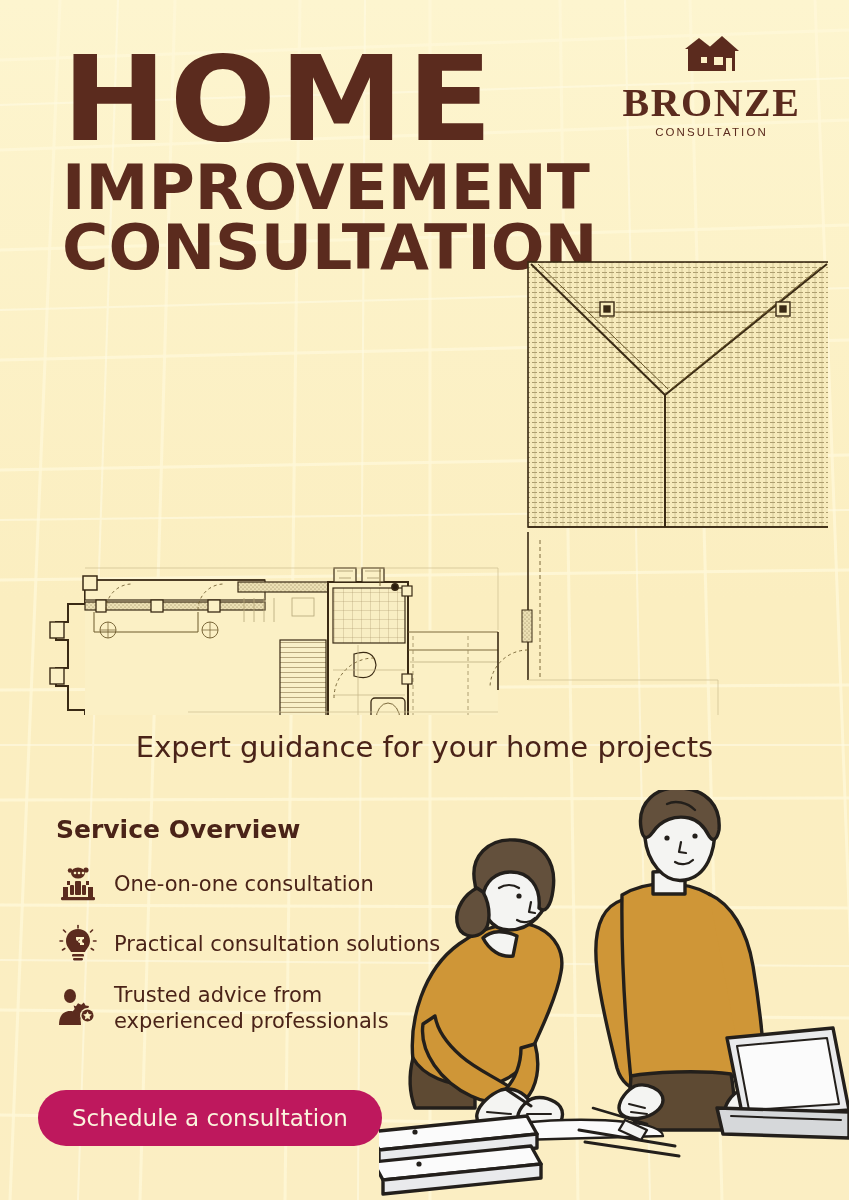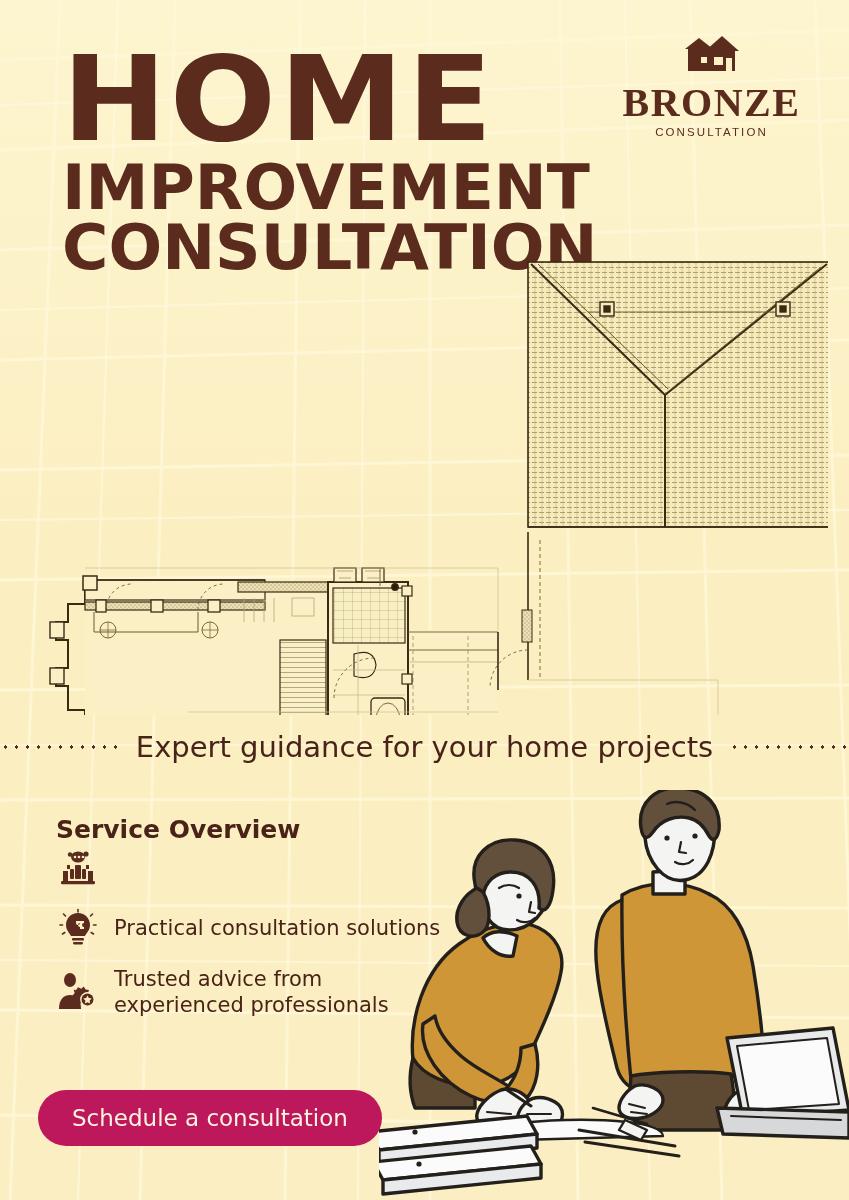--- a/index.html
+++ b/index.html
@@ -111,20 +111,21 @@
   
   .tagline-row {
     position: absolute;
     left: 0;
     right: 0;
     top: 727px;
     height: 40px;
     display: flex;
     align-items: center;
     gap: 0;
+    flex-direction: column;
   }
   .dots {
     flex: 1;
     height: 4px;
     background-image: radial-gradient(circle, #5b2b1e 1.6px, rgba(0,0,0,0) 1.8px);
     background-size: 11px 4px;
     background-repeat: repeat-x;
     background-position: left center;
   }
   .dots.left { margin-right: 16px; }
@@ -141,21 +142,21 @@
     position: absolute;
     left: 56px;
     top: 815px;
     width: 420px;
   }
   .service-title {
     font-size: 25px;
     font-weight: bold;
     color: #4a2318;
     font-family: "DejaVu Sans", sans-serif;
-    margin-bottom: 2px;
+    margin-bottom: 18px;
   }
   .feature {
     display: flex;
     align-items: center;
     gap: 14px;
     margin-bottom: 16px;
   }
   .feature-icon {
     flex: 0 0 44px;
     width: 44px;
@@ -528,20 +529,21 @@
             <rect x="12" y="21" width="4" height="10" rx="1"></rect>
             <rect x="24" y="21" width="4" height="10" rx="1"></rect>
             <path d="M5,23 h5 v12 h-5 z"></path>
             <path d="M30,23 h5 v12 h-5 z"></path>
             <rect x="3" y="33" width="34" height="3.2" rx="1.2"></rect>
             <rect x="9" y="17" width="3" height="4"></rect>
             <rect x="28" y="17" width="3" height="4"></rect>
           </g>
         </svg>
       </span>
+      <span class="feature-text">One-on-one consultation</span>
     </div>
 
     <div class="feature">
       <span class="feature-icon">
         <svg width="40" height="40" viewBox="0 0 40 40">
           <g fill="#5b2b1e">
             <path d="M20,5 C27,5 32,10.5 32,17 C32,22 28.5,25 27,28 L13,28 C11.5,25 8,22 8,17 C8,10.5 13,5 20,5 Z"></path>
             <rect x="14" y="30" width="12" height="2.6" rx="1.2"></rect>
             <rect x="15" y="34" width="10" height="2.4" rx="1.1"></rect>
           </g>

